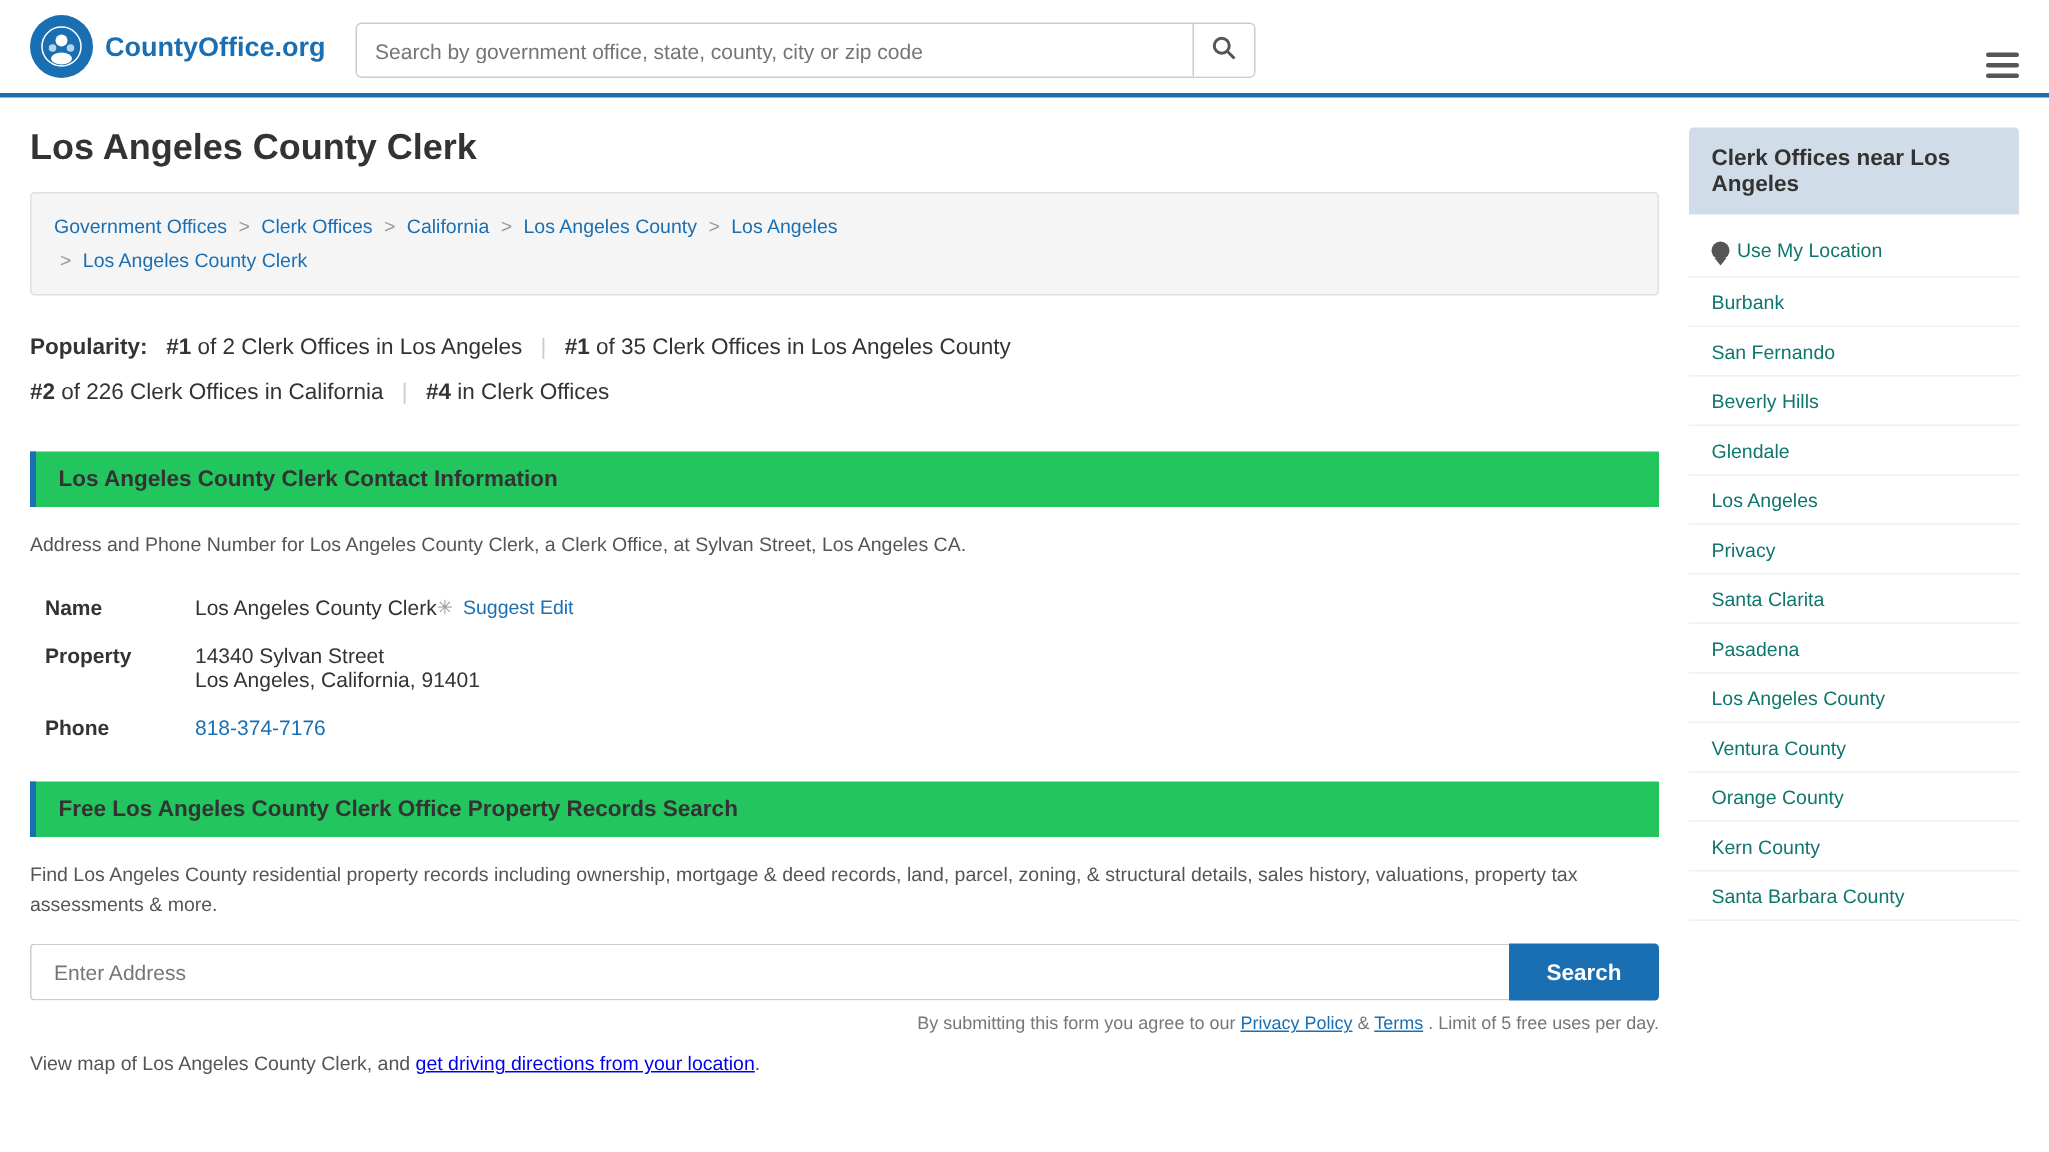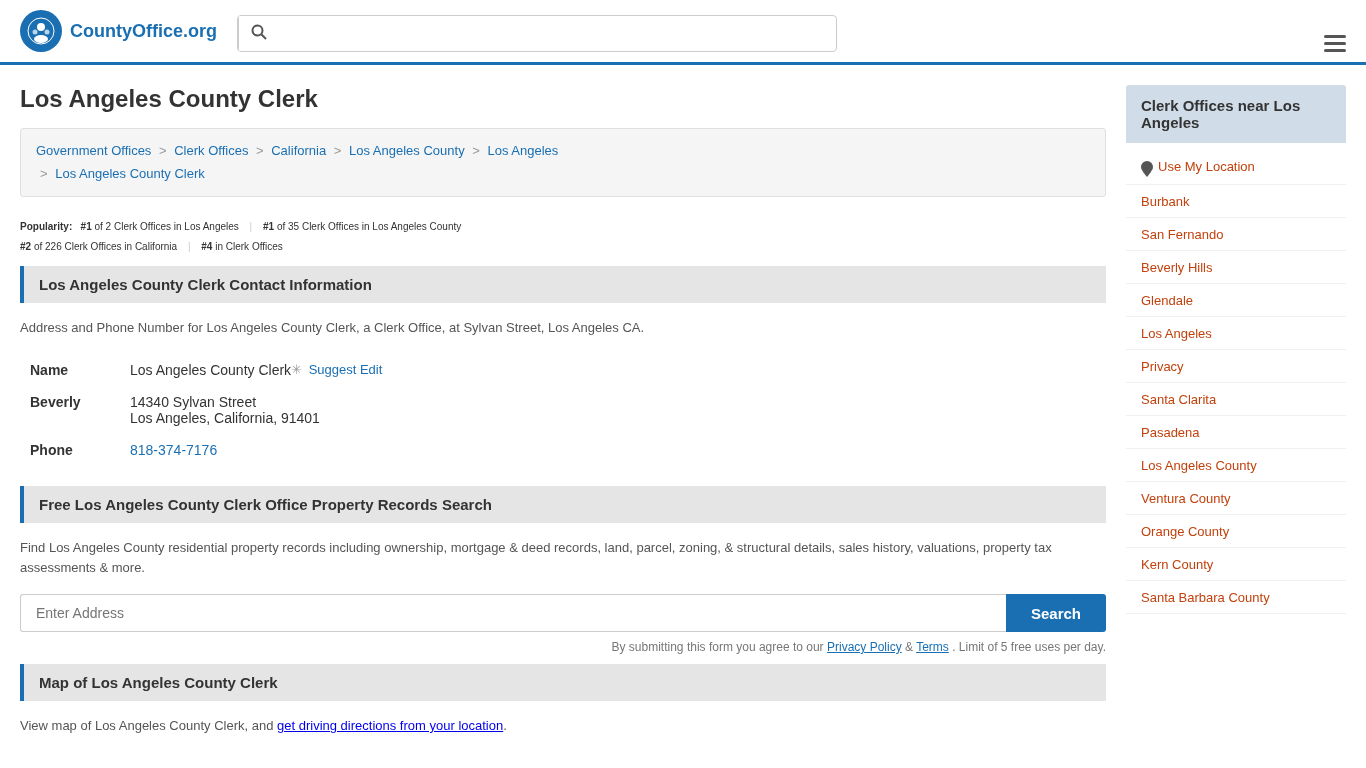--- a/index.html
+++ b/index.html
@@ -109,31 +109,31 @@
       line-height: 1.8;
     }
     #breadcrumb a {
       color: #1a6fb3;
       text-decoration: none;
     }
     #breadcrumb .sep { color: #999; margin: 0 4px; }
 
     
     #popularity {
-      margin-bottom: 9px;
-      font-size: 10px;
+      margin-bottom: 24px;
+      font-size: 15px;
       line-height: 2;
     }
     #popularity strong { font-weight: bold; }
     #popularity .rank { font-weight: bold; color: #333; }
     #popularity .sep { color: #ccc; margin: 0 8px; }
 
     
     .section-header {
-      background: #e5e5e5;
+      background: #22c55e;
       padding: 10px 15px;
       font-size: 15px;
       font-weight: bold;
       color: #333;
       border-left: 4px solid #1a6fb3;
       margin-bottom: 15px;
     }
 
     .section-desc {
       font-size: 13px;
@@ -226,21 +226,21 @@
       font-weight: bold;
       color: #333;
       margin-bottom: 6px;
       border-radius: 3px 3px 0 0;
     }
     .sidebar-item {
       padding: 8px 15px;
       border-bottom: 1px solid #f0f0f0;
     }
     .sidebar-item a {
-      color: #c2410c;
+      color: #0f766e;
       text-decoration: none;
       font-size: 13px;
     }
     .sidebar-item.use-location {
       display: flex;
       align-items: center;
       gap: 5px;
       padding: 10px 15px;
     }
     .location-dot {
@@ -282,20 +282,21 @@
         <circle cx="8" cy="15" r="2.5" fill="white" opacity="0.7"></circle>
         <circle cx="20" cy="15" r="2.5" fill="white" opacity="0.7"></circle>
       </svg>
     </div>
     <div id="logo-text">
       <span>CountyOffice</span><span style="color:#1a6fb3">.org</span>
     </div>
   </div>
 
   <div id="search-area">
+    <input type="text" placeholder="Search by government office, state, county, city or zip code" style="">
     <button>
       <svg width="16" height="16" viewBox="0 0 16 16" fill="#555">
         <circle cx="6.5" cy="6.5" r="5" stroke="#555" stroke-width="2" fill="none"></circle>
         <line x1="10.5" y1="10.5" x2="15" y2="15" stroke="#555" stroke-width="2"></line>
       </svg>
     </button>
   </div>
 
   <div id="menu-icon">
     <span></span>
@@ -353,21 +354,21 @@
             <div class="contact-name-row">
               <span>Los Angeles County Clerk</span>
               <a href="#" id="suggest-edit">
                 <span class="suggest-icon">✳</span>
                 <span>Suggest Edit</span>
               </a>
             </div>
           </td>
         </tr>
         <tr>
-          <td>Beverly</td>
+          <td>Property</td>
           <td>
             <div>14340 Sylvan Street</div>
             <div>Los Angeles, California, 91401</div>
           </td>
         </tr>
         <tr>
           <td>Phone</td>
           <td>
             <a href="#">818-374-7176</a>
           </td>
@@ -387,21 +388,20 @@
       <div class="form-disclaimer">
         <span>By submitting this form you agree to our</span>
         <a href="#">Privacy Policy</a>
         <span> &amp; </span>
         <a href="#">Terms</a>
         <span>. Limit of 5 free uses per day.</span>
       </div>
     </div>
 
     <div id="map-section">
-      <div class="section-header">Map of Los Angeles County Clerk</div>
       <p class="section-desc">
         <span>View map of Los Angeles County Clerk, and</span>
         <a href="#">get driving directions from your location</a>.
       </p>
 
     </div>
 
   </div>
 
   <div id="sidebar">

